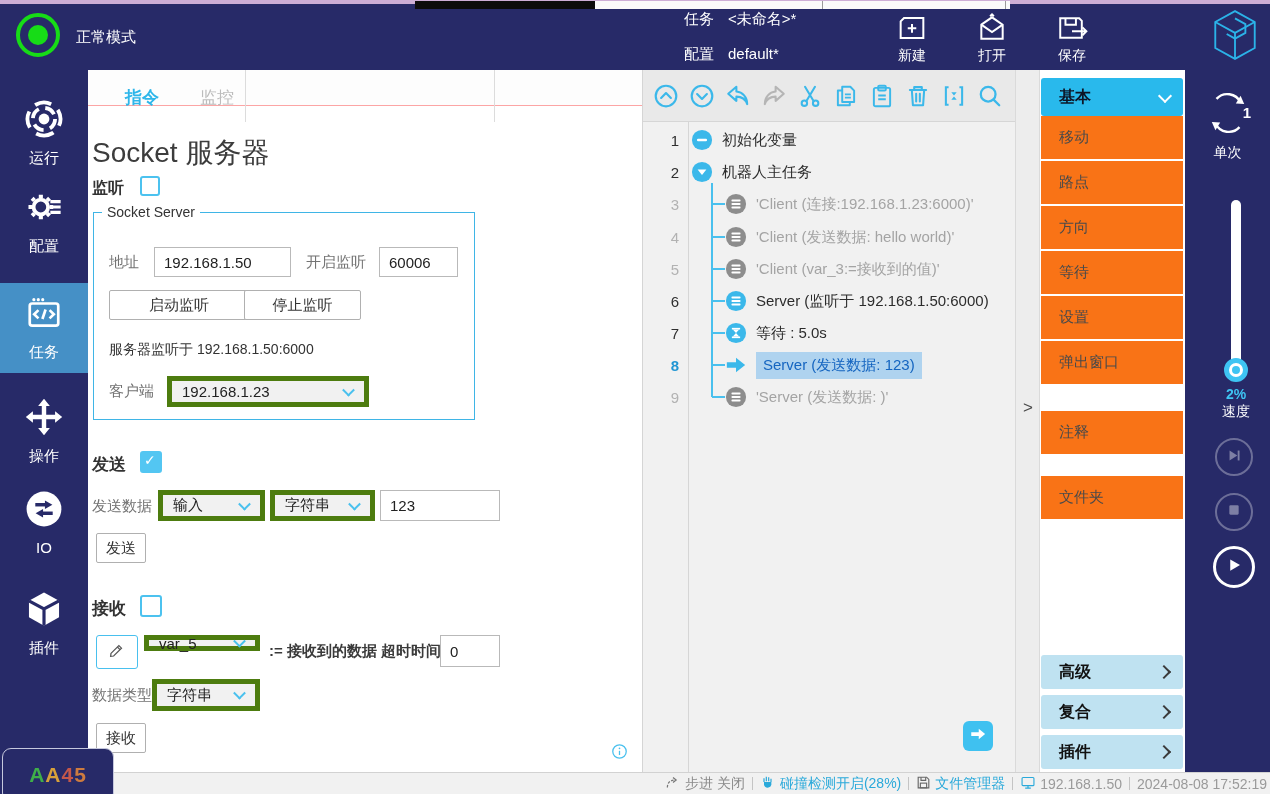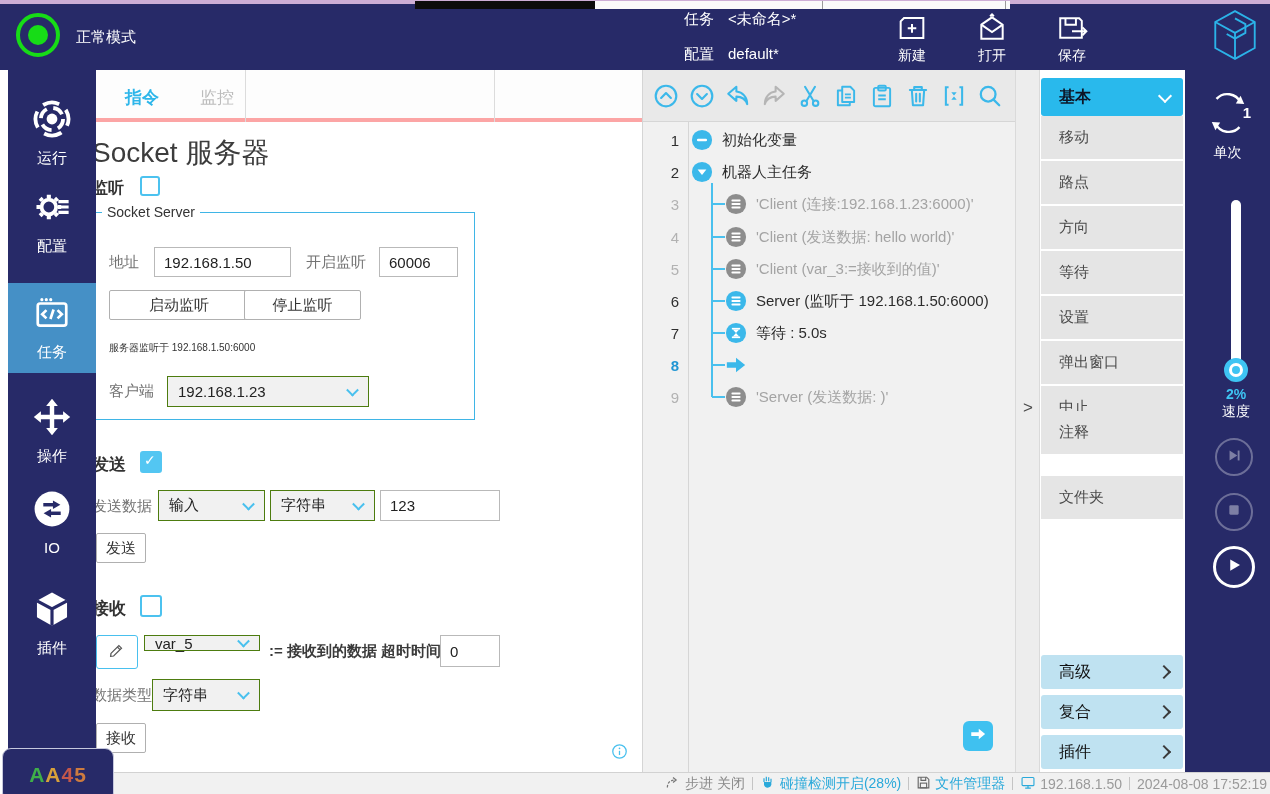--- a/index.html
+++ b/index.html
@@ -16,51 +16,51 @@
   .mode-dot{position:absolute;left:16px;top:13px;width:36px;height:36px;border:4px solid #17dc17;border-radius:50%;}
   .mode-dot::after{content:"";position:absolute;left:8px;top:8px;width:20px;height:20px;background:#17dc17;border-radius:50%;}
   .mode-label{position:absolute;left:76px;top:28px;color:#fff;font-size:15px;}
   .meta{position:absolute;color:#fff;font-size:15px;white-space:nowrap;}
   .meta .k{margin-right:14px;}
   .action{position:absolute;top:12px;width:64px;text-align:center;color:#fff;cursor:pointer;}
   .action svg{display:block;margin:0 auto;}
   .action .lbl{display:block;font-size:14px;margin-top:3px;}
   .logo{position:absolute;left:1208px;top:7px;}
   
-  .sidebar{position:absolute;left:0;top:70px;width:88px;height:724px;background:#272a68;z-index:4;margin-left:8px;}
+  .sidebar{position:absolute;left:0;top:70px;width:88px;height:724px;background:#272a68;z-index:4;}
   .nav-item{position:absolute;left:0;width:88px;display:flex;flex-direction:column;align-items:center;gap:7px;color:#fff;cursor:pointer;}
   .nav-item .nlabel{font-size:15px;}
   .nav-item.active{background:#4590c6;justify-content:center;}
   .badge{position:absolute;left:2px;top:748px;width:110px;height:52px;background:#272a68;border:1px solid #c6c8dd;
          border-radius:9px;display:flex;align-items:center;justify-content:center;z-index:20;
          font-size:21px;font-weight:bold;letter-spacing:1px;cursor:pointer;}
   
   .main{position:absolute;left:88px;top:70px;width:555px;height:702px;background:#fff;border-right:1px solid #d5d5d5;box-sizing:border-box;}
-  .tabbar{position:absolute;left:0;top:0;width:100%;height:52px;background:#fdfdfd;border-bottom:4px solid #fca5a5;box-sizing:border-box;}
+  .tabbar{position:absolute;left:0;top:0;width:100%;height:36px;background:#fdfdfd;border-bottom:1px solid #fca5a5;box-sizing:border-box;}
   .tab{position:absolute;top:16px;font-size:17px;cursor:pointer;}
   .tab.active{color:#2eb6ea;font-weight:bold;}
   .tab.idle{color:#bcbcbc;}
   .tabsep{position:absolute;top:0;width:1px;height:52px;background:#dcdcdc;}
   .ptitle{position:absolute;left:4px;top:64px;font-size:28px;color:#3c3c3c;}
   .seclabel{font-size:16px;font-weight:bold;color:#333;}
   .cb{position:absolute;width:20px;height:20px;border:2px solid #4cc2ef;border-radius:3px;background:#fff;cursor:pointer;box-sizing:border-box;}
   .cb.checked{background:#53c6f2;border-color:#53c6f2;}
   .cb.checked::after{content:"✓";position:absolute;left:2px;top:-1px;color:#fff;font-size:14px;font-weight:bold;}
   .group{position:absolute;left:5px;top:142px;width:380px;height:206px;border:1px solid #3fb5e6;}
   .legend{position:absolute;left:8px;top:-9px;background:#fff;padding:0 5px;font-size:14px;color:#333;}
   .flabel{position:absolute;font-size:15px;color:#737373;line-height:30px;}
   .tinput{position:absolute;height:30px;border:1px solid #b9b9b9;background:#fff;font-size:15px;color:#222;
           padding:0 9px;box-sizing:border-box;font-family:inherit;}
   .btn{position:absolute;height:30px;border:1px solid #b0b0b0;background:#fff;font-size:15px;color:#333;
        font-family:inherit;cursor:pointer;border-radius:2px;}
-  .select{position:absolute;height:31px;background:#f1f1f1;border:1px solid #4d7c0f;box-sizing:border-box;
+  .select{position:absolute;height:31px;background:#f1f1f1;border:5px solid #4d7c0f;box-sizing:border-box;
           font-size:15px;color:#222;display:flex;align-items:center;padding-left:10px;cursor:pointer;}
   .chev{position:absolute;right:11px;top:50%;width:7px;height:7px;border-right:2px solid #49c0ee;border-bottom:2px solid #49c0ee;
         transform:translateY(-70%) rotate(45deg);}
-  .statusline{position:absolute;font-size:10px;color:#333;}
+  .statusline{position:absolute;font-size:14px;color:#333;}
   .infoicon{position:absolute;left:523px;top:673px;cursor:pointer;}
   
   .mid{position:absolute;left:643px;top:70px;width:372px;height:702px;background:#f1f1f1;}
   .toolbar{position:absolute;left:0;top:0;width:100%;height:52px;background:#e9e9e9;border-bottom:1px solid #d6d6d6;
            box-sizing:border-box;display:flex;align-items:center;gap:10px;padding-left:10px;}
   .tbtn{width:26px;height:26px;cursor:pointer;}
   .numline{position:absolute;left:45px;top:52px;width:1px;height:650px;background:#d6d6d6;}
   .trow{position:absolute;left:0;width:100%;height:32px;display:flex;align-items:center;cursor:pointer;}
   .tnum{width:36px;text-align:right;padding-right:10px;font-size:15px;color:#2f2f2f;flex:0 0 auto;}
   .trow.dis .tnum{color:#b2b2b2;}
@@ -80,25 +80,25 @@
   
   .gutter{position:absolute;left:1015px;top:70px;width:25px;height:702px;background:#ededed;
           border-left:1px solid #dadada;border-right:1px solid #dadada;box-sizing:border-box;}
   .gutchev{position:absolute;left:7px;top:328px;font-size:17px;color:#4a4a4a;cursor:pointer;}
   
   .cmds{position:absolute;left:1041px;top:70px;width:144px;height:702px;background:#fff;}
   .cmdhead{position:absolute;left:0;top:8px;width:142px;height:38px;background:#29b9ec;border-radius:3px;
            display:flex;align-items:center;padding-left:18px;box-sizing:border-box;
            font-size:16px;font-weight:bold;color:#0d1526;cursor:pointer;}
   .cmdhead .wchev{position:absolute;right:13px;top:13px;width:8px;height:8px;border-right:2px solid #fff;border-bottom:2px solid #fff;transform:rotate(45deg);}
-  .cmd-item{position:absolute;left:0;width:142px;height:43px;background:#e5e5e5;display:flex;align-items:center;
+  .cmd-item{position:absolute;left:0;width:142px;height:43px;background:#f97316;display:flex;align-items:center;
             padding-left:18px;box-sizing:border-box;font-size:15px;color:#4a4a4a;cursor:pointer;}
   .cmdgroup{position:absolute;left:0;width:142px;height:34px;background:#bfe2f1;border-radius:3px;
             display:flex;align-items:center;padding-left:18px;box-sizing:border-box;
-            font-size:16px;font-weight:normal;color:#111;cursor:pointer;}
+            font-size:16px;font-weight:bold;color:#111;cursor:pointer;}
   .cmdgroup .dchev{position:absolute;right:14px;top:12px;width:8px;height:8px;border-right:2px solid #3a3a3a;border-bottom:2px solid #3a3a3a;transform:rotate(-45deg);}
   
   .rightbar{position:absolute;left:1185px;top:70px;width:85px;height:702px;background:#272a68;}
   .single{position:absolute;left:0;top:20px;width:85px;text-align:center;color:#fff;cursor:pointer;}
   .single .num1{position:absolute;left:0;top:14px;width:85px;text-align:center;font-size:15px;font-weight:bold;color:#fff;}
   .single .slabel{display:block;margin-top:4px;font-size:14px;}
   .slider-track{position:absolute;left:46px;top:130px;width:10px;height:178px;background:#fff;border-radius:5px;cursor:pointer;}
   .slider-knob{position:absolute;left:39px;top:288px;width:24px;height:24px;border-radius:50%;background:#fff;
                border:5px solid #3ec4f3;box-sizing:border-box;cursor:grab;}
   .slider-knob::after{content:"";position:absolute;left:3px;top:3px;width:8px;height:8px;border-radius:50%;background:#3ec4f3;}
@@ -490,20 +490,21 @@
       <span class="ticon cyan"><svg width="22" height="22">
             <use href="#i-wait"></use>
           </svg></span>
       <span class="ttext">等待 : 5.0s</span>
     </div>
     <div class="trow ind1 sel" style="top:279px">
       <span class="tnum">8</span>
       <span class="ticon cyan"><svg width="22" height="22">
             <use href="#i-arrow"></use>
           </svg></span>
+      <span class="ttext">Server (发送数据: 123)</span>
     </div>
     <div class="trow ind1 dis" style="top:311px">
       <span class="tnum">9</span>
       <span class="ticon grayic"><svg width="22" height="22">
             <use href="#i-menu"></use>
           </svg></span>
       <span class="ttext">'Server (发送数据: )'</span>
     </div>
 
     <div class="jumpbtn">
@@ -523,21 +524,20 @@
     <div class="cmdhead">
       <span>基本</span>
       <span class="wchev"></span>
     </div>
     <div class="cmd-item" style="top:46px">移动</div>
     <div class="cmd-item" style="top:91px">路点</div>
     <div class="cmd-item" style="top:136px">方向</div>
     <div class="cmd-item" style="top:181px">等待</div>
     <div class="cmd-item" style="top:226px">设置</div>
     <div class="cmd-item" style="top:271px">弹出窗口</div>
-    <div class="cmd-item" style="top:316px">中止</div>
     <div class="cmd-item" style="top:341px">注释</div>
     <div class="cmd-item" style="top:406px">文件夹</div>
 
     <div class="cmdgroup" style="top:585px">
       <span>高级</span>
       <span class="dchev"></span>
     </div>
     <div class="cmdgroup" style="top:625px">
       <span>复合</span>
       <span class="dchev"></span>

